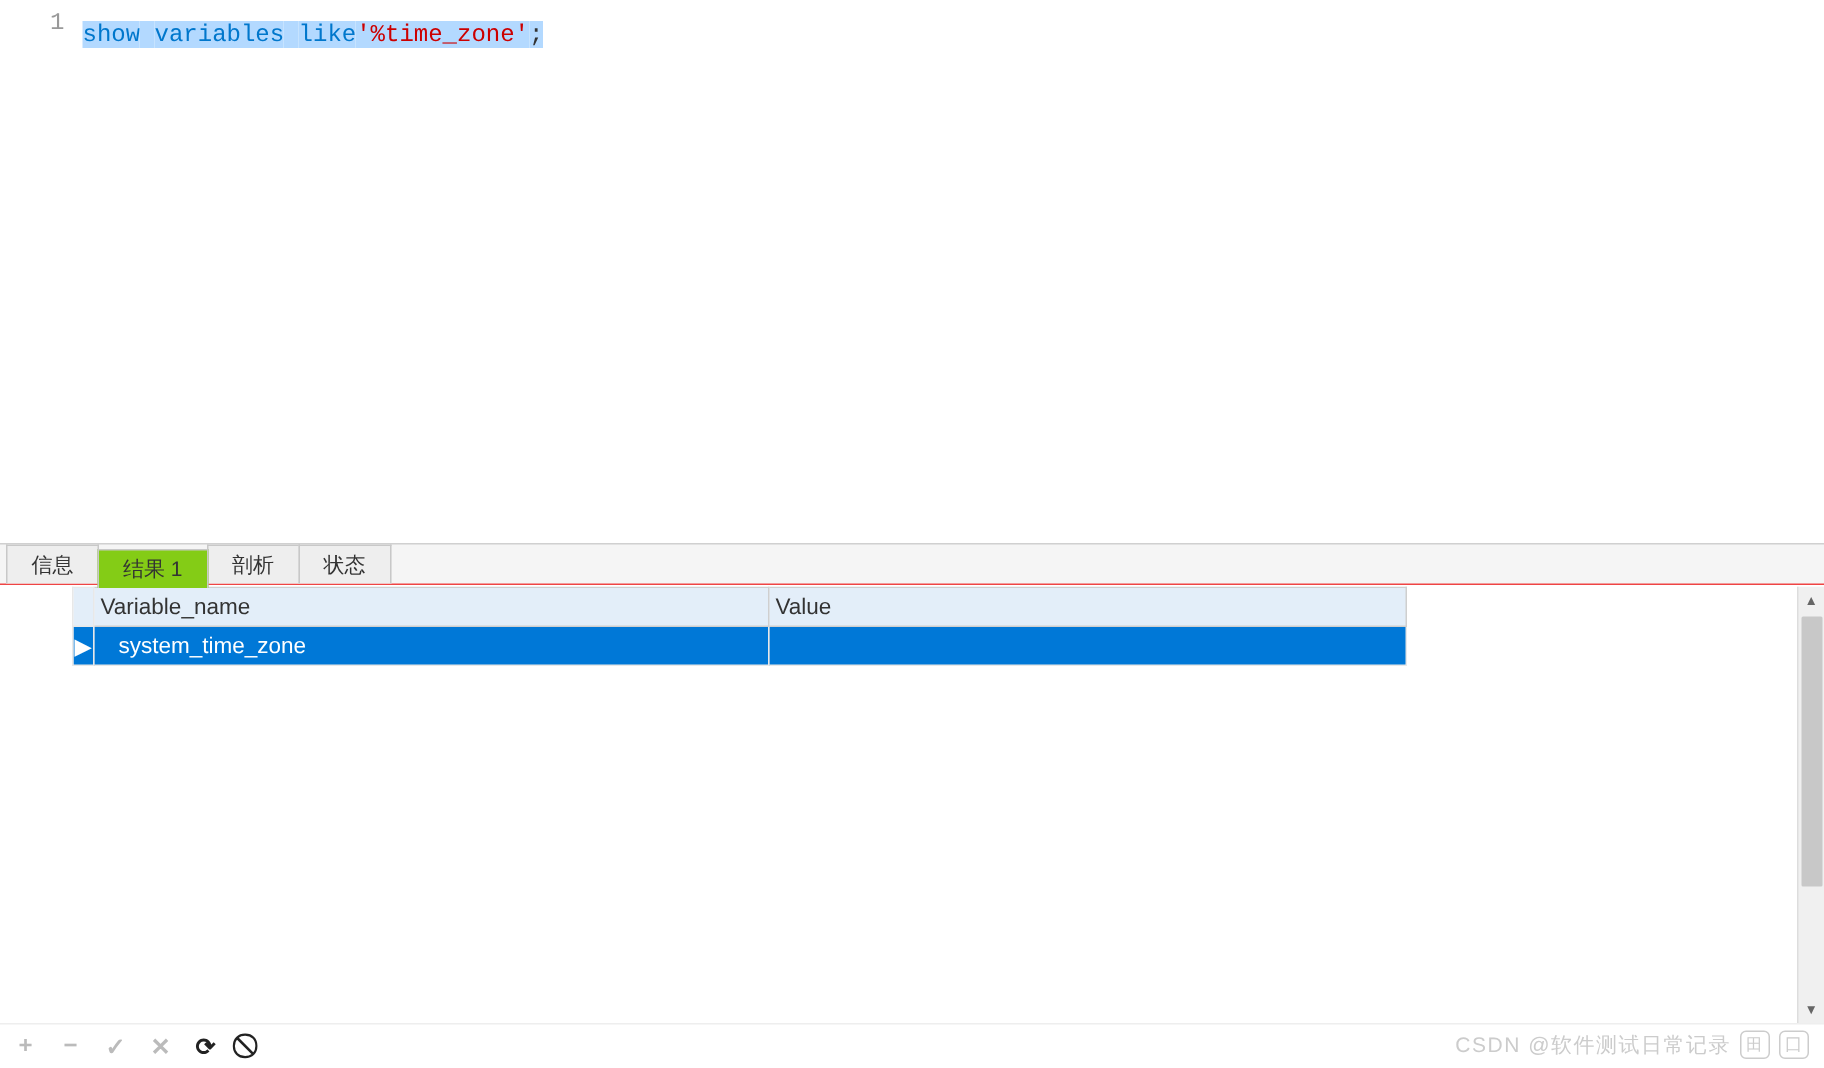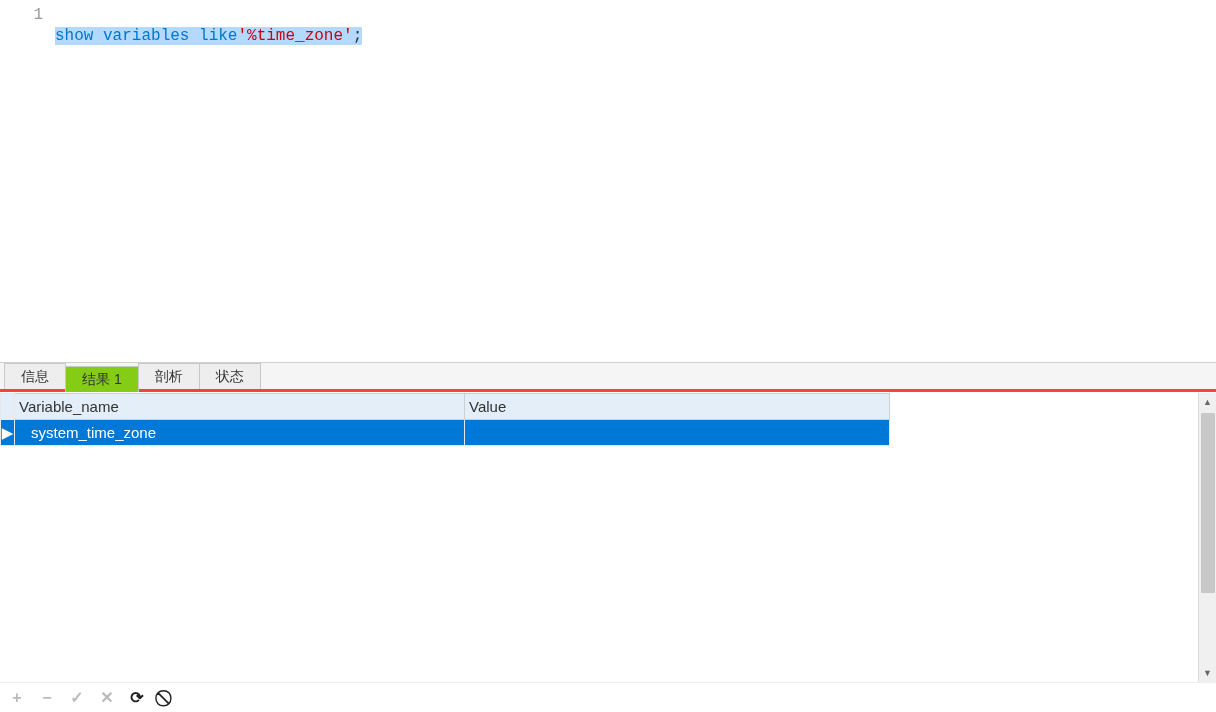--- a/index.html
+++ b/index.html
@@ -27,39 +27,38 @@
     .line-number {
       text-align: right;
       padding-right: 12px;
       color: #999;
       font-family: Consolas, "Courier New", monospace;
       font-size: 16px;
       line-height: 22px;
     }
     .code-area {
       flex: 1;
-      padding-top: 0;
+      padding-top: 12px;
       font-family: Consolas, "Courier New", monospace;
       font-size: 16px;
       line-height: 22px;
-      margin-top: 25px;
     }
     .code-line {
       display: inline-block;
     }
     .sel { background: #b3d9ff; }
     .kw { color: #0077cc; }
     .str { color: #cc0000; }
     .punct { color: #333; }
     .tab-strip {
       flex: 0 0 28px;
       display: flex;
       align-items: stretch;
       background: #f5f5f5;
-      border-bottom: 3px solid #ef4444;
+      border-bottom: 1px solid #ef4444;
       border-top: 1px solid #d0d0d0;
       padding-left: 4px;
     }
     .tab {
       padding: 4px 16px 3px 16px;
       border: 1px solid #c8c8c8;
       border-bottom: none;
       background: #eee;
       margin-right: -1px;
       cursor: pointer;
@@ -75,20 +74,21 @@
     }
     .results-pane {
       flex: 1;
       display: flex;
       overflow: hidden;
       border-top: 1px solid transparent;
     }
     .results-table {
       flex: 1;
       overflow: auto;
+      margin-left: 48px;
     }
     table {
       border-collapse: collapse;
       width: 890px;
     }
     th {
       text-align: left;
       font-weight: normal;
       background: #e3eef9;
       border: 1px solid #cfcfcf;
@@ -235,13 +235,18 @@
   </div>
   <div class="tool-btn">
     <span>✕</span>
   </div>
   <div class="tool-btn enabled">
     <span>⟳</span>
   </div>
   <div class="tool-btn enabled">
     <span>⃠</span>
   </div>
+  <div class="watermark">
+    <span>CSDN @软件测试日常记录</span>
+    <span class="watermark-box">田</span>
+    <span class="watermark-box">囗</span>
+  </div>
 </div>
 
 </body></html>

